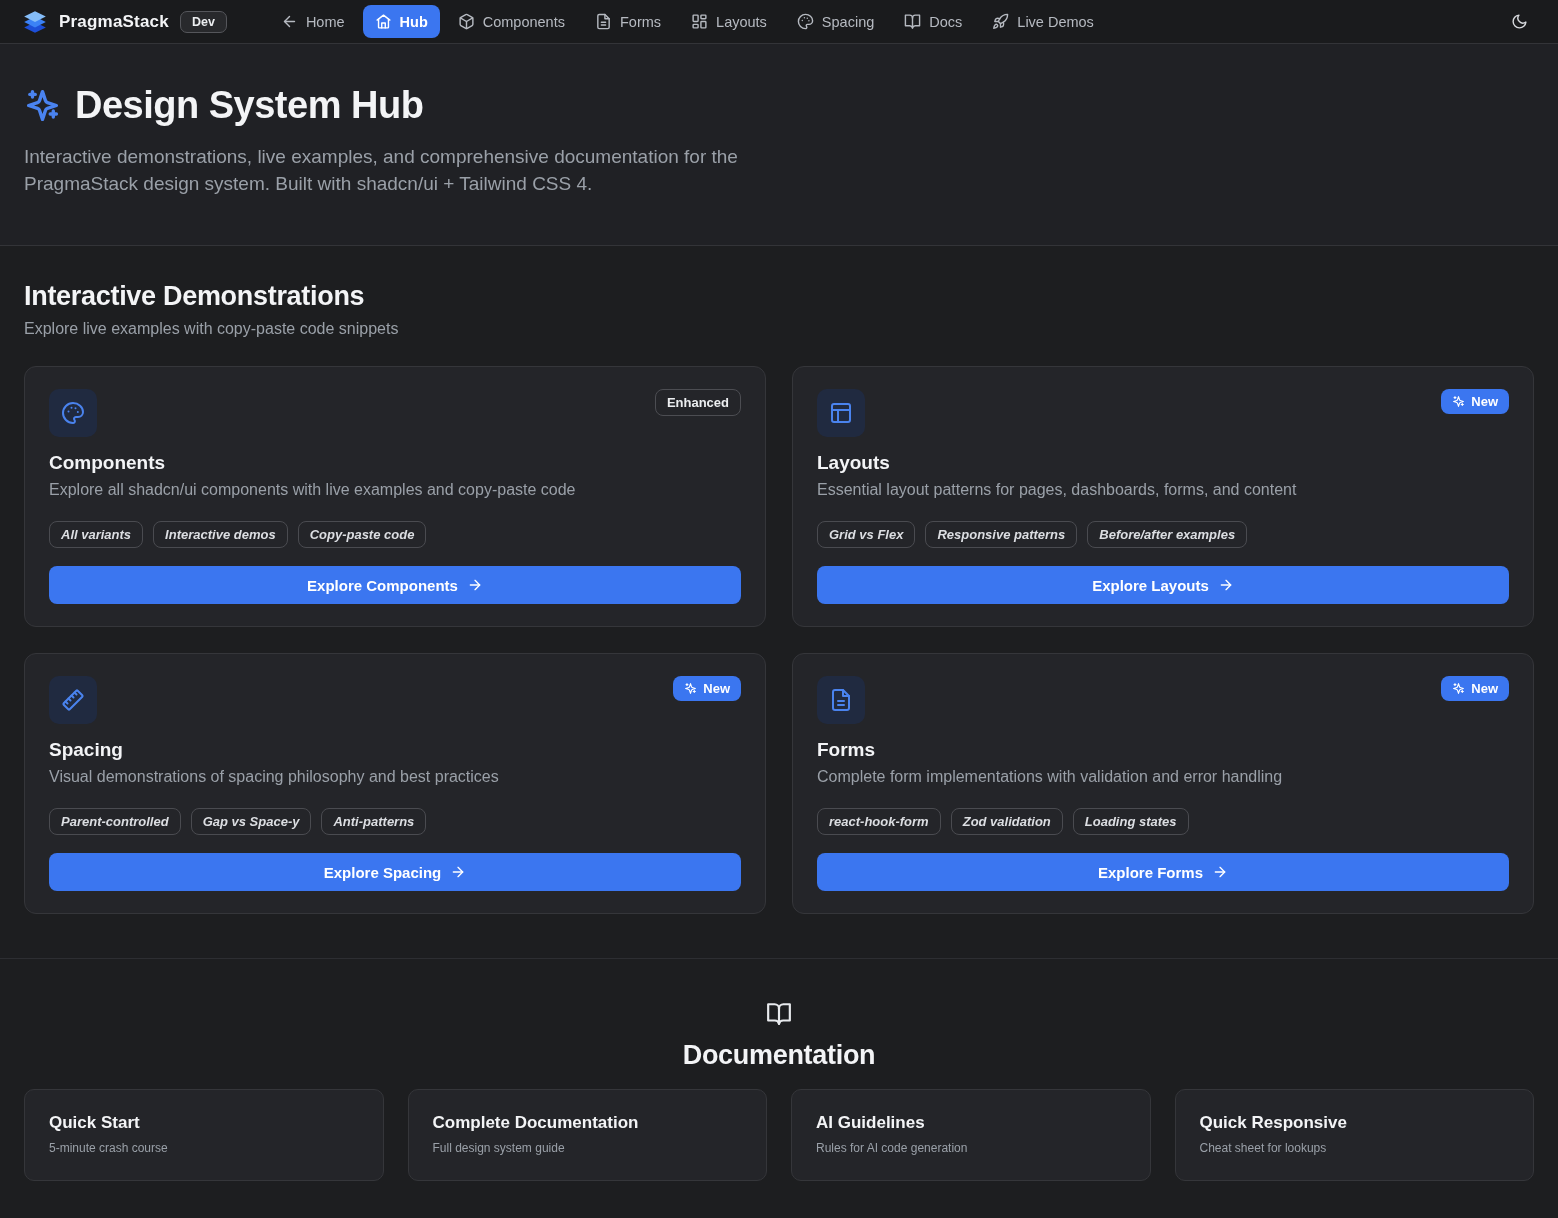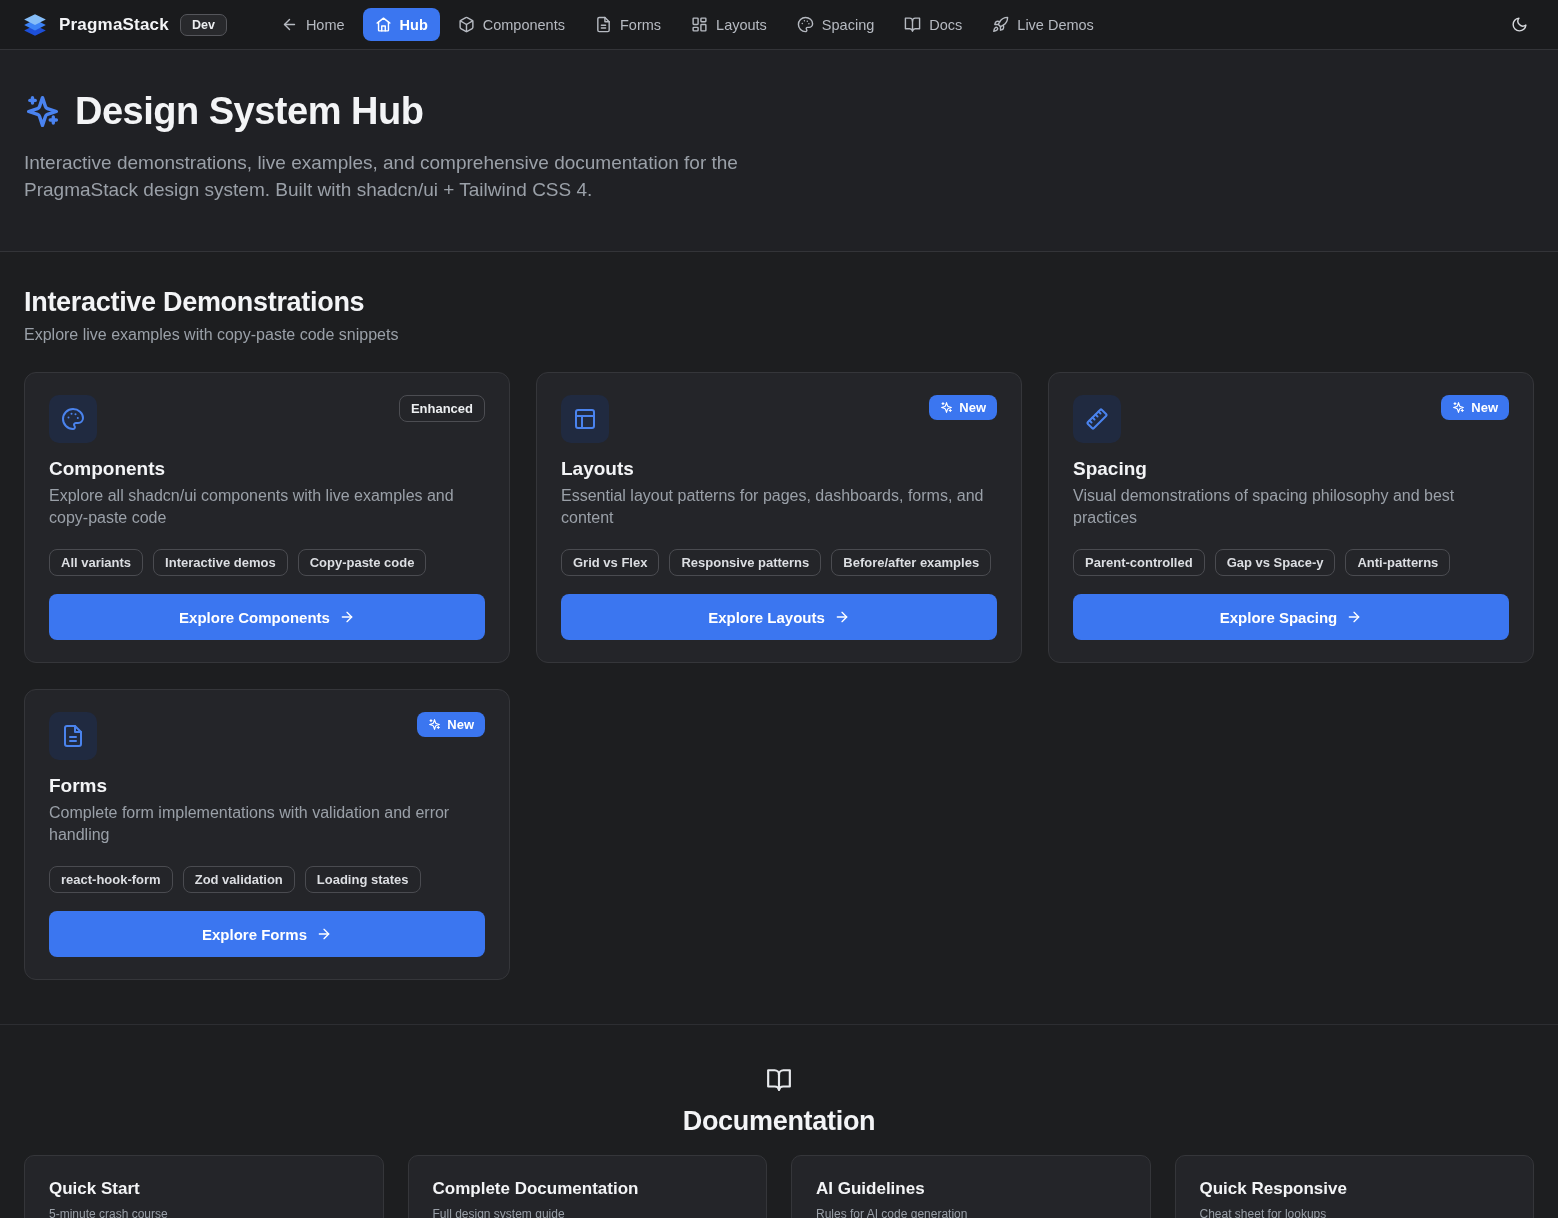--- a/index.html
+++ b/index.html
@@ -9,21 +9,21 @@
     background:#1d1e20;
     color:#f3f4f6;
     -webkit-font-smoothing:antialiased;
   }
   .ic { fill:none; stroke:currentColor; stroke-width:2; stroke-linecap:round; stroke-linejoin:round; display:block; }
   .ic12{width:13px;height:13px;} .ic16{width:16px;height:16px;} .ic17{width:17px;height:17px;}
   .ic24{width:24px;height:24px;} .ic26{width:26px;height:26px;} .ic36{width:37px;height:37px;}
 
   
   .nav {
-    height:50px; background:#1a1b1d; border-bottom:1px solid #333438;
+    height:44px; background:#1a1b1d; border-bottom:1px solid #333438;
     display:flex; align-items:center; padding:12px 22px;
   }
   .brand { display:flex; align-items:center; gap:11px; }
   .brand-name { font-size:17px; font-weight:bold; letter-spacing:.2px; }
   .brand-badge {
     margin-left:0; font-size:12.5px; font-weight:bold; color:#eceef0;
     border:1px solid #55565b; background:#28292c; border-radius:7px; padding:3px 11px;
   }
   .nav-items { display:flex; align-items:center; gap:6px; margin-left:42px; }
   .nav-item {
@@ -42,42 +42,42 @@
   .hero-title { font-size:38px; font-weight:bold; letter-spacing:-0.5px; }
   .hero-sub { margin-top:16px; max-width:745px; font-size:19px; line-height:27px; color:#9aa0a8; }
 
   
   .main { padding:34px 24px 0; }
   .section-heading { font-size:27px; font-weight:bold; line-height:32px; letter-spacing:-0.3px; }
   .section-sub { margin-top:6px; font-size:16px; color:#9aa0a8; line-height:22px; }
   .heading-row { display:flex; align-items:center; gap:12px;flex-direction:column; }
   .heading-row .ic26 { color:#e8eaed; stroke-width:2; }
 
-  .demo-grid { margin-top:26px; display:grid; grid-template-columns:1fr 1fr 1fr; gap:26px; }
+  .demo-grid { margin-top:26px; display:grid; grid-template-columns:1fr 1fr; gap:26px; }
   .card {
     background:#242529; border:1px solid #35363a; border-radius:12px; padding:22px 24px;
   }
   .card-head { display:flex; align-items:flex-start; justify-content:space-between; }
   .icon-tile {
     width:48px; height:48px; border-radius:10px; background:#202a40;
     display:flex; align-items:center; justify-content:center; color:#4a83ee;
   }
   .badge { display:inline-flex; align-items:center; gap:6px; font-size:13px; font-weight:bold;
     border-radius:8px; padding:4px 11px; line-height:17px; }
   .badge.outline { border:1px solid #4c4d52; background:#242529; color:#eceef0; }
   .badge.filled { background:#3b76f0; color:#fff; }
   .card-title { margin-top:14px; font-size:19px; font-weight:bold; line-height:24px; }
   .card-desc { margin-top:4px; font-size:16px; color:#9aa0a8; line-height:22px; }
-  .tags { margin-top:20px; display:flex; gap:10px; flex-wrap:wrap; }
+  .tags { margin-top:20px; display:flex; gap:10px; flex-wrap:wrap;font-style:italic; }
   .tag {
     border:1px solid #4a4b50; border-radius:8px; padding:4px 11px;
     font-size:13px; font-weight:bold; color:#dcdee2; line-height:17px;
   }
   .cta {
-    margin-top:18px; width:100%; height:46px; border:none; border-radius:8px;
+    margin-top:18px; width:100%; height:38px; border:none; border-radius:8px;
     background:#3b76f0; color:#fff; font-family:inherit; font-size:15px; font-weight:bold;
     display:flex; align-items:center; justify-content:center; gap:9px; cursor:pointer;
   }
 
   .divider { border:none; border-top:1px solid #2d2e32; margin:44px -24px 0; }
 
   .docs { margin-top:42px; }
   .docs-grid { margin-top:18px; display:grid; grid-template-columns:repeat(4,1fr); gap:24px; }
   .doc-card {
     background:#242529; border:1px solid #35363a; border-radius:10px; padding:22px 24px;

